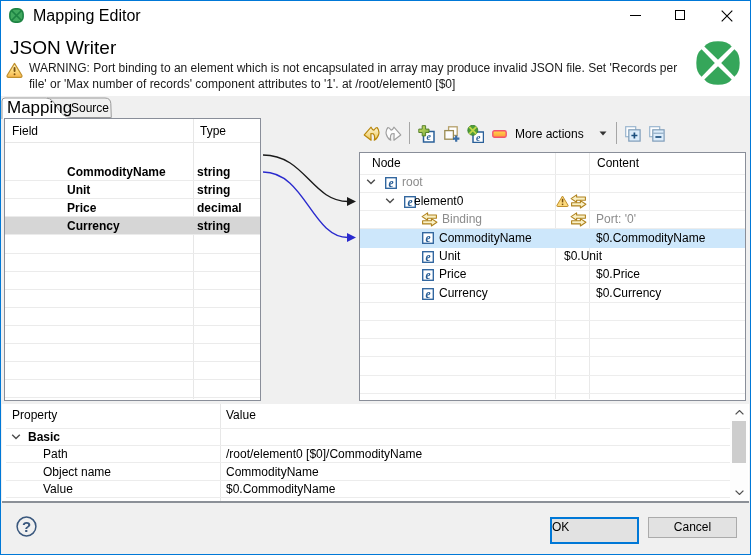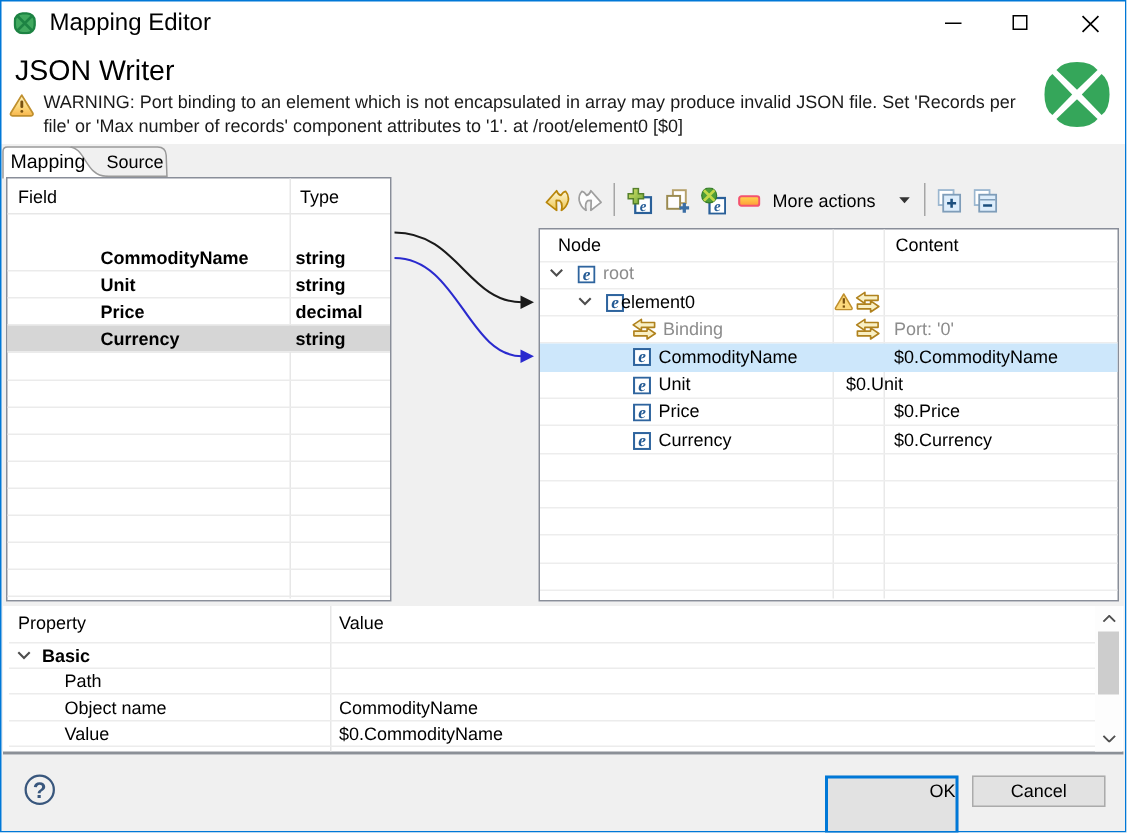--- a/index.html
+++ b/index.html
@@ -59,21 +59,21 @@
   </g>
 </svg>
 
 <div class="abs" style="left:1px;top:96px;width:749px;height:458px;background:#f0f0f0"></div>
 
 <svg class="abs" style="left:0;top:96px" width="135" height="24" viewBox="0 0 135 24">
   <path d="M47,2 L105,2 Q110.5,2 110.8,7.5 L111.3,21.5 L71,21.5" fill="#f0f0f0" stroke="#9a9a9a" stroke-width="1"></path>
   <path d="M2,23 L2,5 Q2,2 5,2 L46,2 C57,2 57,21.5 71,21.5 L74,23" fill="#fff" stroke="#9a9a9a" stroke-width="1"></path>
 </svg>
 <div class="abs" style="left:71px;top:99px;width:35px;font-size:12px;line-height:18px;text-align:center">Source</div>
-<div class="abs" style="left:7px;top:99px;font-size:13px;line-height:18px">Mapping</div>
+<div class="abs" style="left:7px;top:99px;font-size:17px;line-height:18px">Mapping</div>
 
 <div class="abs" style="left:4px;top:118px;width:257px;height:282.5px;background:#fff;border:1px solid #898e99">
   <div class="abs" style="left:188px;top:0;width:1px;height:280px;background:#e7e7e7"></div>
   <div class="abs" style="left:7px;top:0;height:24px;line-height:24px">Field</div>
   <div class="abs" style="left:195px;top:0;height:24px;line-height:24px">Type</div>
   <div class="abs" style="left:0;top:23px;width:255px;height:1px;background:#e7e7e7"></div>
 
   <div class="abs" style="left:0;top:44px;width:255px;height:18px;border-bottom:1px solid #ebebeb;font-weight:bold">
     <span class="abs" style="left:62px;line-height:18px">CommodityName</span>
       <span class="abs" style="left:192px;line-height:18px">string</span>
@@ -256,33 +256,34 @@
   <div class="abs" style="left:4px;top:24px;width:726px;height:1px;background:#ececec"></div>
   <div class="abs" style="left:4px;top:40.5px;width:726px;height:1px;background:#ececec"></div>
   <div class="abs" style="left:4px;top:58px;width:726px;height:1px;background:#ececec"></div>
   <div class="abs" style="left:4px;top:75.5px;width:726px;height:1px;background:#ececec"></div>
   <div class="abs" style="left:4px;top:93px;width:726px;height:1px;background:#ececec"></div>
   <svg class="abs" style="left:9px;top:30px" width="10" height="6" viewBox="0 0 10 6">
       <use href="#chev"></use>
     </svg>
   <span class="abs" style="left:26px;top:25px;line-height:17px;font-weight:bold">Basic</span>
   <span class="abs" style="left:41px;top:42px;line-height:17px">Path</span>
+    <span class="abs" style="left:224px;top:42px;line-height:17px">/root/element0 [$0]/CommodityName</span>
   <span class="abs" style="left:41px;top:59.5px;line-height:17px">Object name</span>
     <span class="abs" style="left:224px;top:59.5px;line-height:17px">CommodityName</span>
   <span class="abs" style="left:41px;top:77px;line-height:17px">Value</span>
     <span class="abs" style="left:224px;top:77px;line-height:17px">$0.CommodityName</span>
 
   <div class="abs" style="left:728px;top:0;width:18px;height:97px;background:#fdfdfd"></div>
   <svg class="abs" style="left:733px;top:6px" width="9" height="5" viewBox="0 0 9 5">
       <path d="M0.6,4.4 L4.5,0.6 L8.4,4.4" fill="none" stroke="#505050" stroke-width="1.3"></path>
     </svg>
   <div class="abs" style="left:730px;top:17px;width:14px;height:42px;background:#cdcdcd"></div>
   <svg class="abs" style="left:733px;top:86px" width="9" height="5" viewBox="0 0 9 5">
       <path d="M0.6,0.6 L4.5,4.4 L8.4,0.6" fill="none" stroke="#505050" stroke-width="1.3"></path>
     </svg>
 </div>
 
 <svg class="abs" style="left:16px;top:516px" width="21" height="21" viewBox="0 0 21 21">
   <circle cx="10.5" cy="10.5" r="9.4" fill="none" stroke="#39577d" stroke-width="1.5"></circle>
   <text x="10.5" y="15.8" font-size="15" font-weight="bold" fill="#39577d" text-anchor="middle" font-family="Liberation Sans">?</text>
 </svg>
-<div class="abs" style="left:550px;top:517px;width:89px;height:39px;background:#e2e2e2;border:2px solid #0078d7;text-align:right;line-height:17px;font-size:12px">OK</div>
+<div class="abs" style="left:550px;top:517px;width:89px;height:27px;background:#e2e2e2;border:2px solid #0078d7;text-align:left;line-height:17px;font-size:12px">OK</div>
 <div class="abs" style="left:648px;top:517px;width:89px;height:21px;background:#e2e2e2;border:1px solid #ababab;text-align:center;line-height:19px;font-size:12px">Cancel</div>
 
 </body></html>

